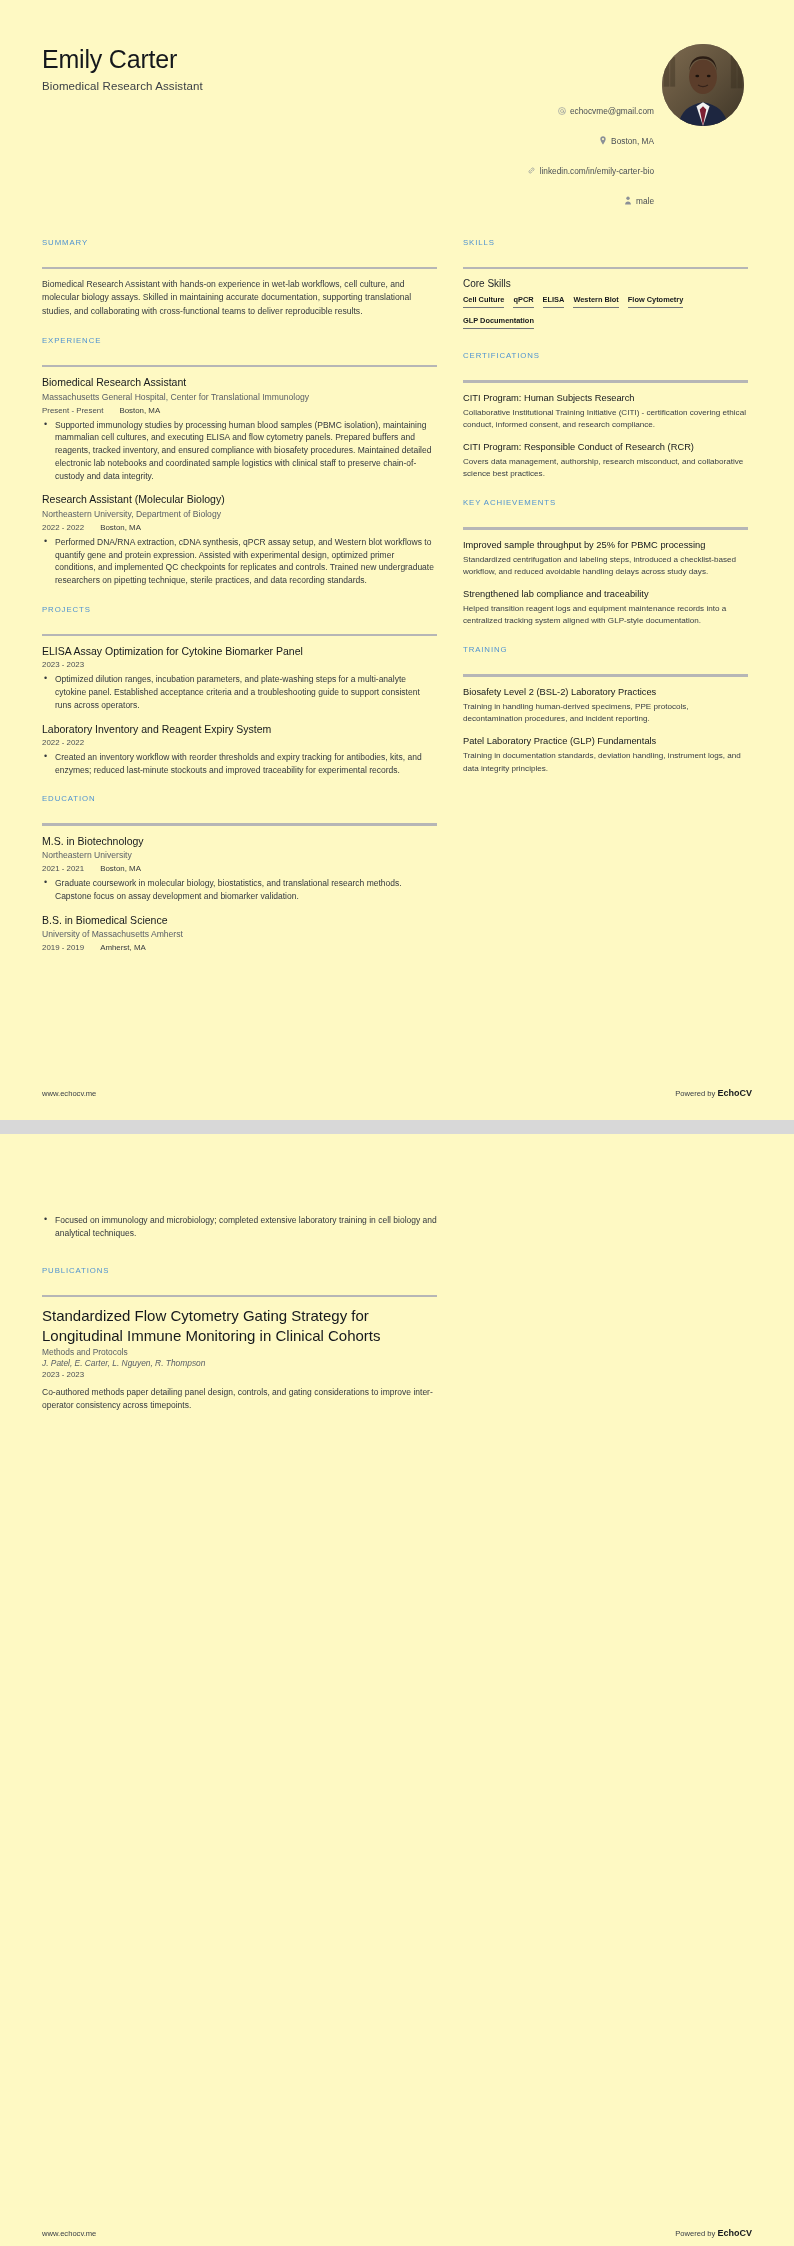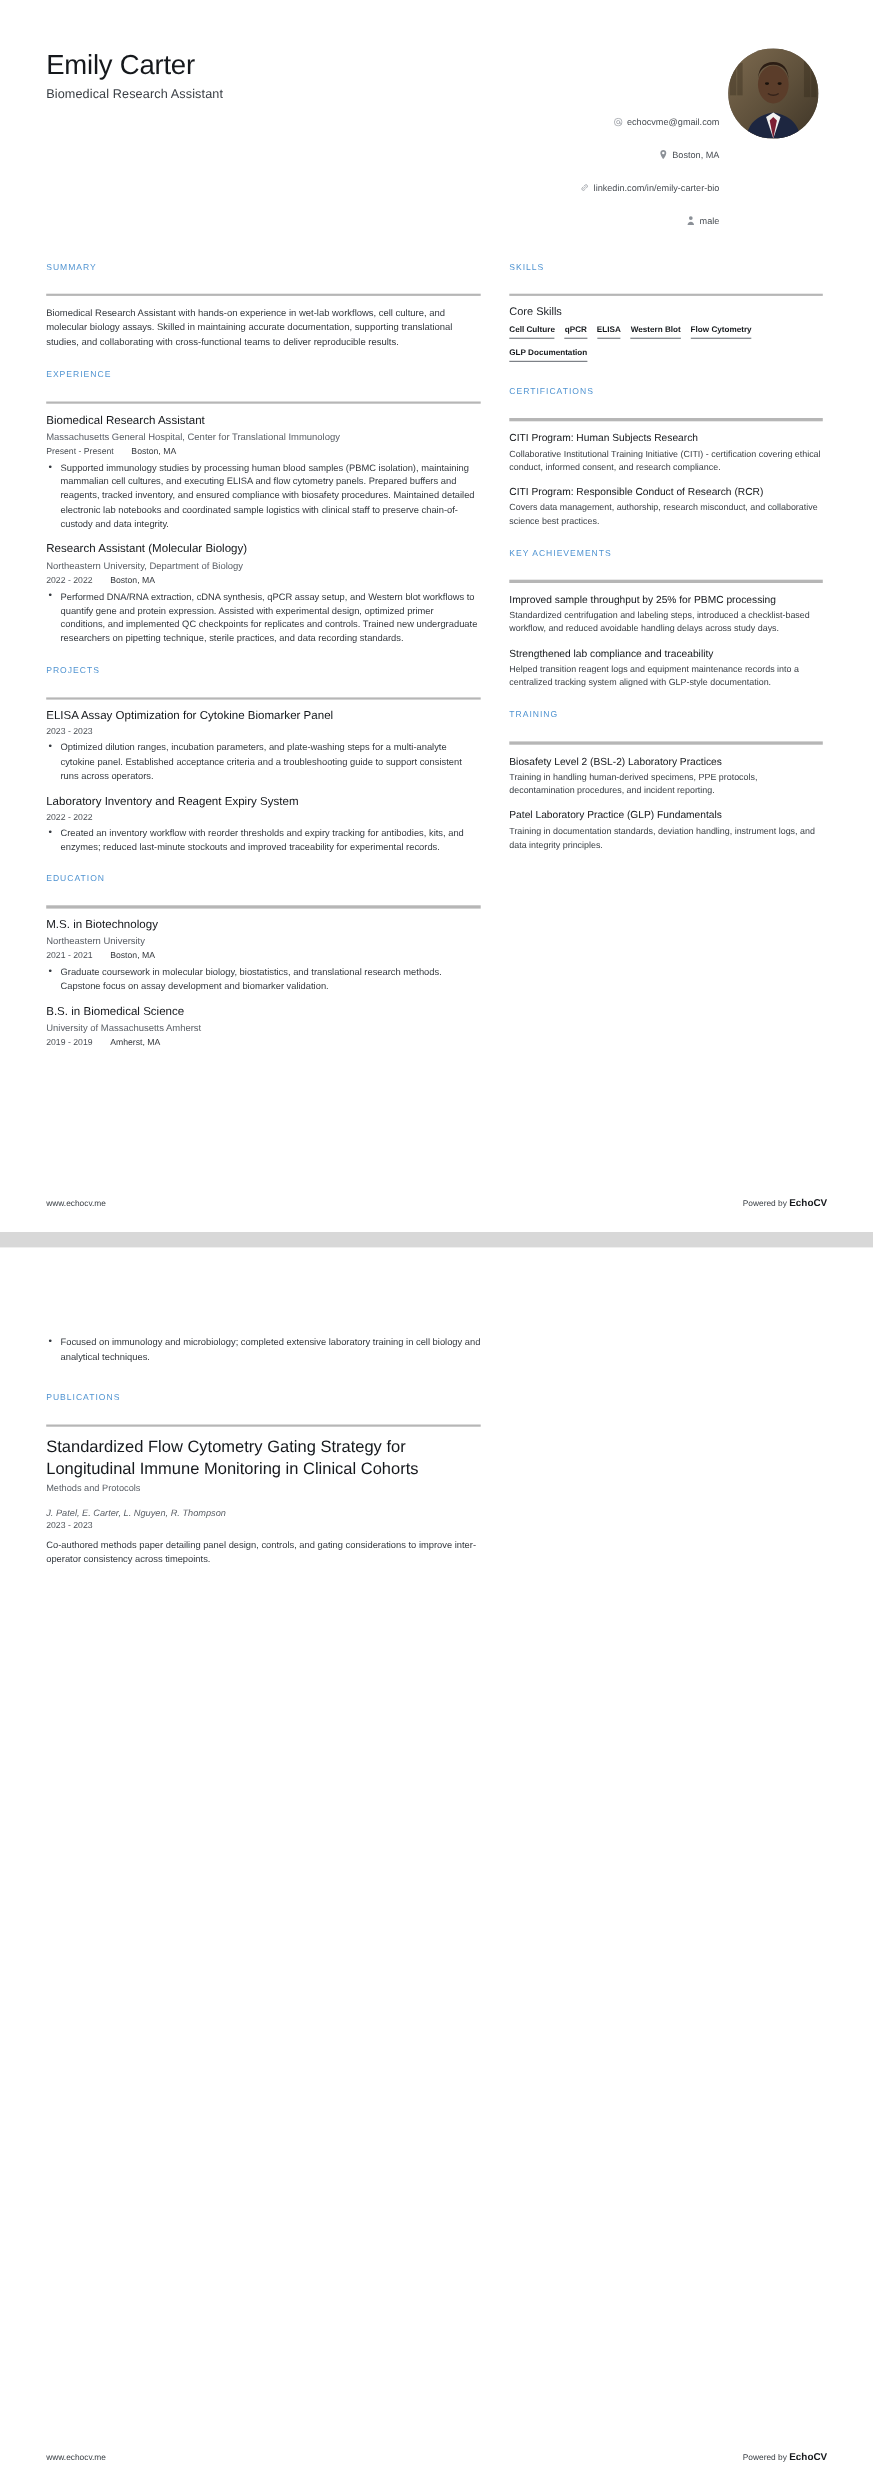--- a/index.html
+++ b/index.html
@@ -8,21 +8,21 @@
     background: #d8d8d8;
     font-family: "Liberation Sans", sans-serif;
   }
   .viewport {
     width: 794px;
     margin: 0 auto;
     background: #d8d8d8;
   }
   .page {
     width: 794px;
-    background: #ffffff;
+    background: #fef9c3;
     box-sizing: border-box;
     position: relative;
   }
   .page-1 { height: 1120px; padding: 44px 42px 0 42px; }
   .page-2 { height: 1126px; padding: 44px 42px 0 42px; }
 
   
   .header {
     display: flex;
     align-items: flex-start;
@@ -185,21 +185,21 @@
     color: #3b4046;
   }
 
   
   .pub-title {
     font-size: 15px;
     color: #15181c;
     line-height: 1.3;
     margin-bottom: 2px;
   }
-  .pub-journal { font-size: 8.4px; color: #5b6067; margin-bottom: 13px; }
+  .pub-journal { font-size: 8.4px; color: #5b6067; margin-bottom: 1px; }
   .pub-authors { font-size: 8.4px; color: #5b6067; font-style: italic; margin-bottom: 2px; }
   .pub-date { font-size: 7.9px; color: #4a4f55; margin-bottom: 7px; }
   .pub-desc { font-size: 8.5px; line-height: 1.5; color: #33383e; }
 
   
   .page-footer {
     position: absolute;
     left: 42px;
     right: 42px;
     bottom: 22px;

